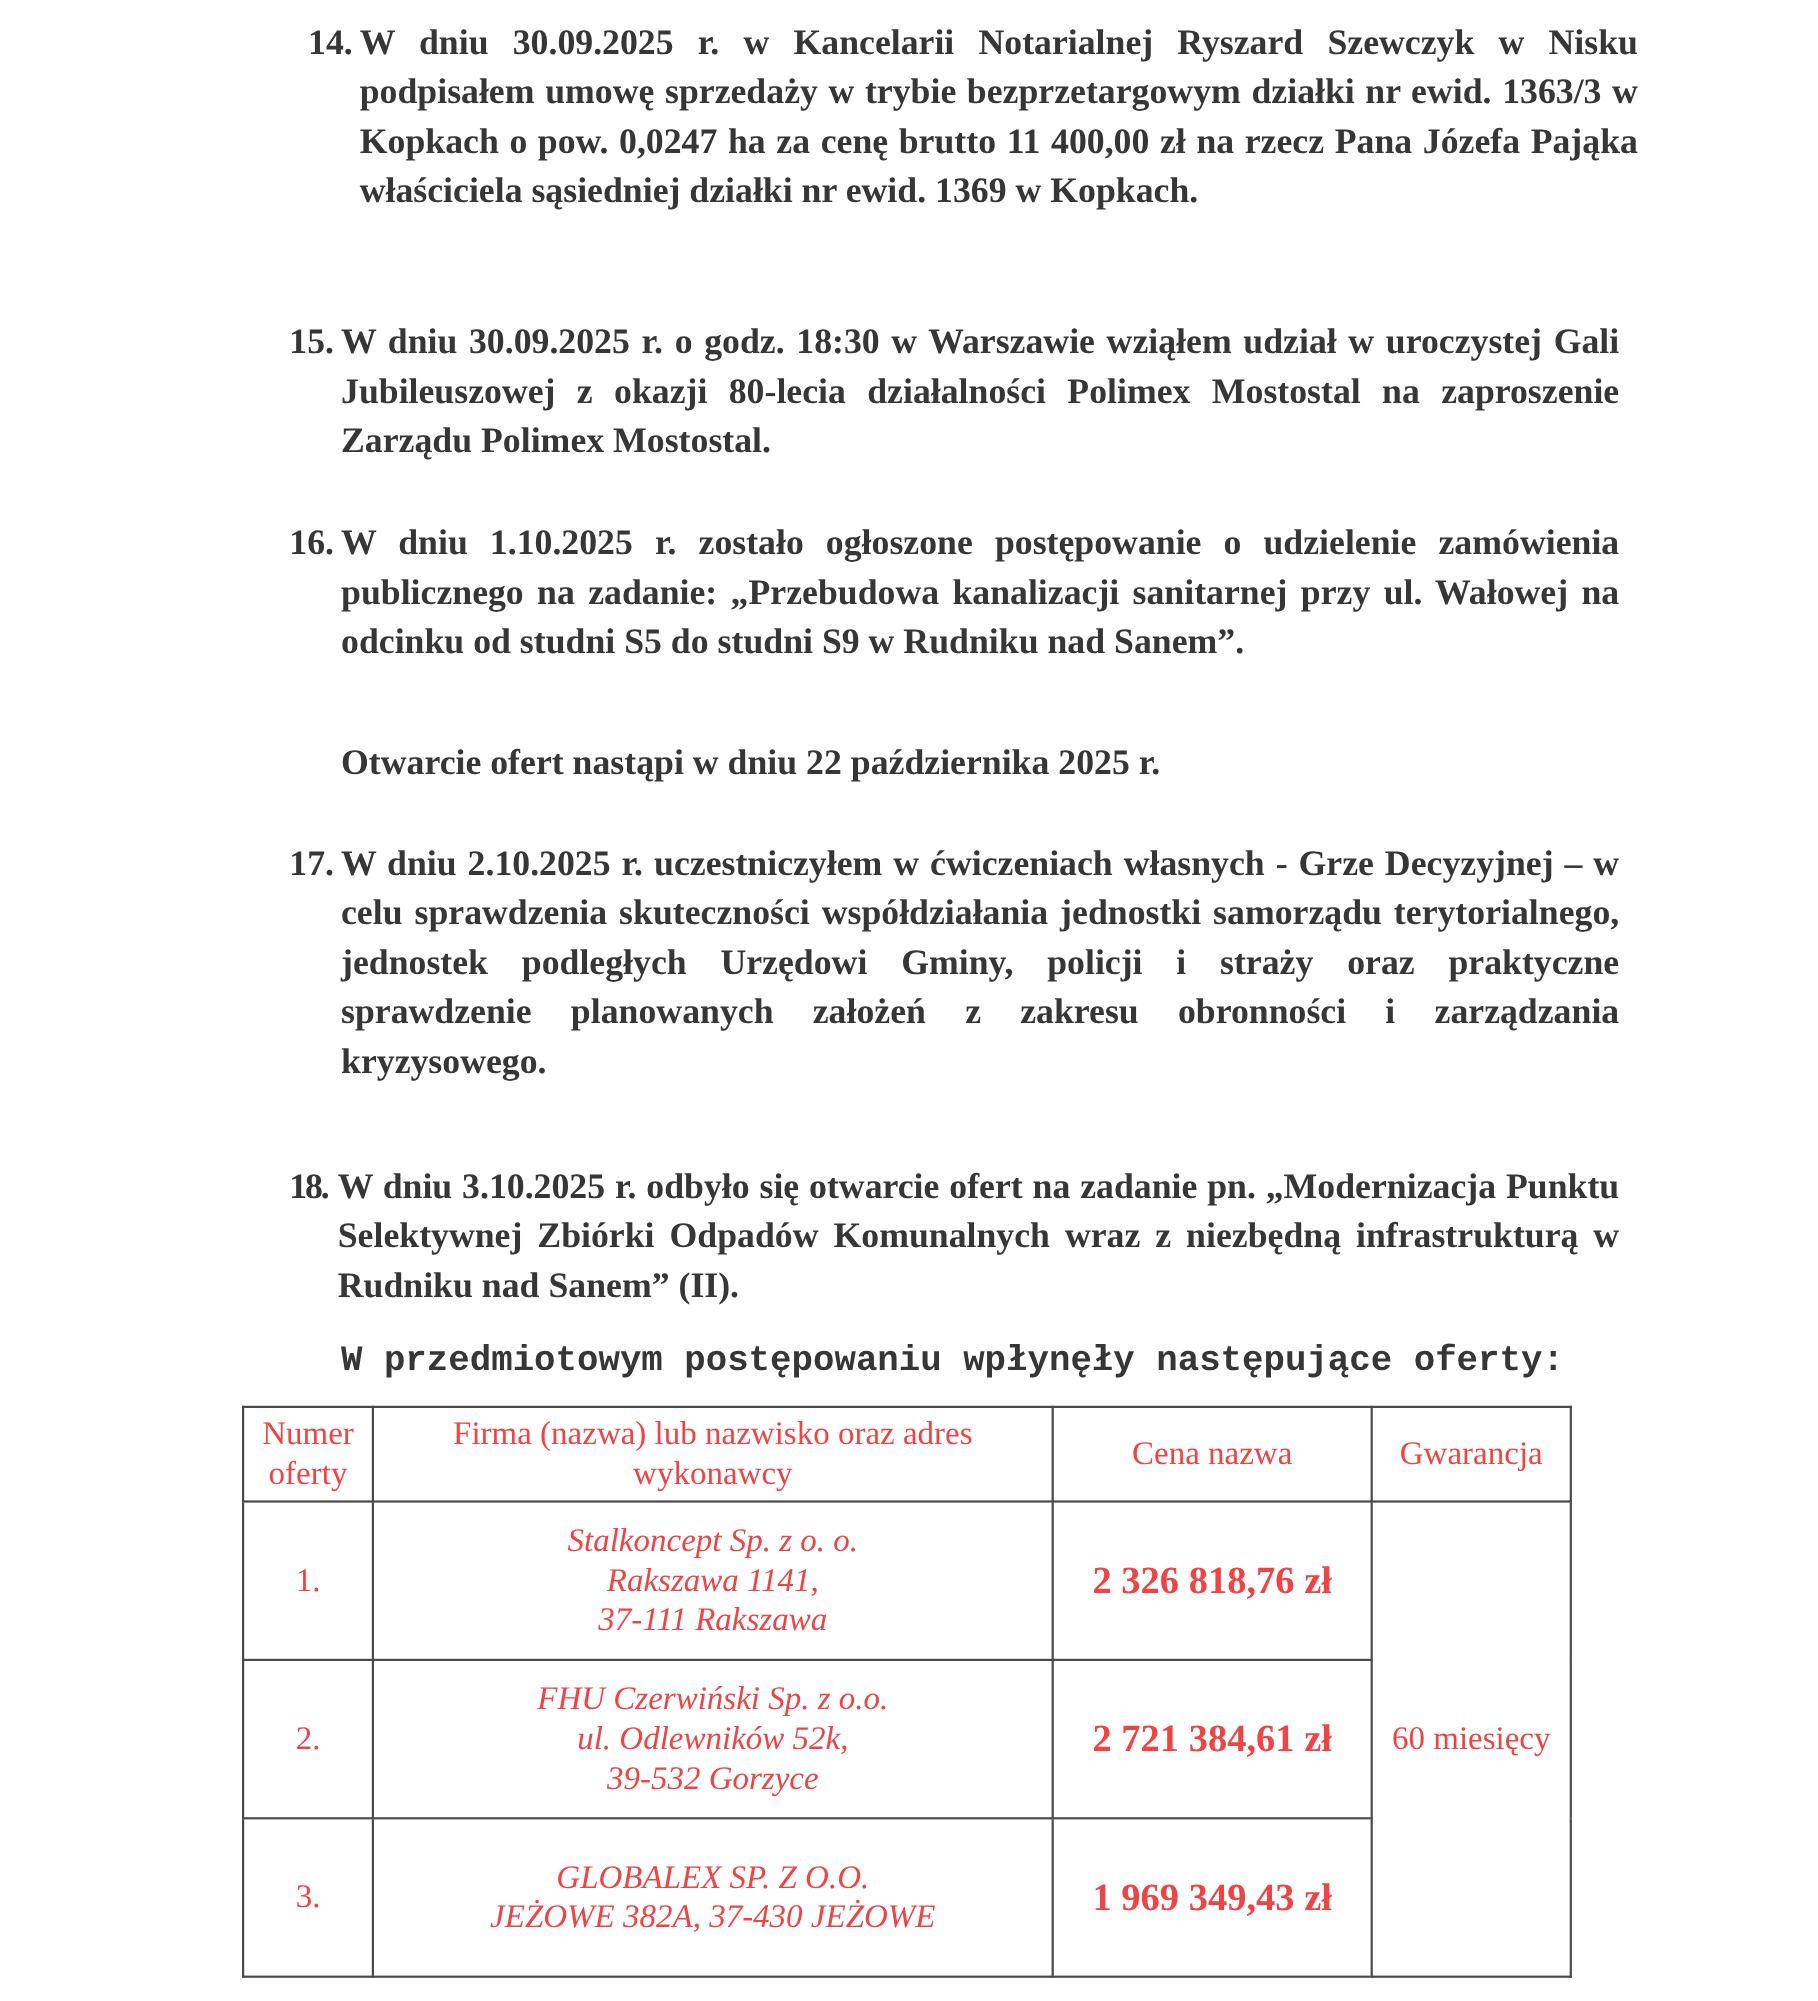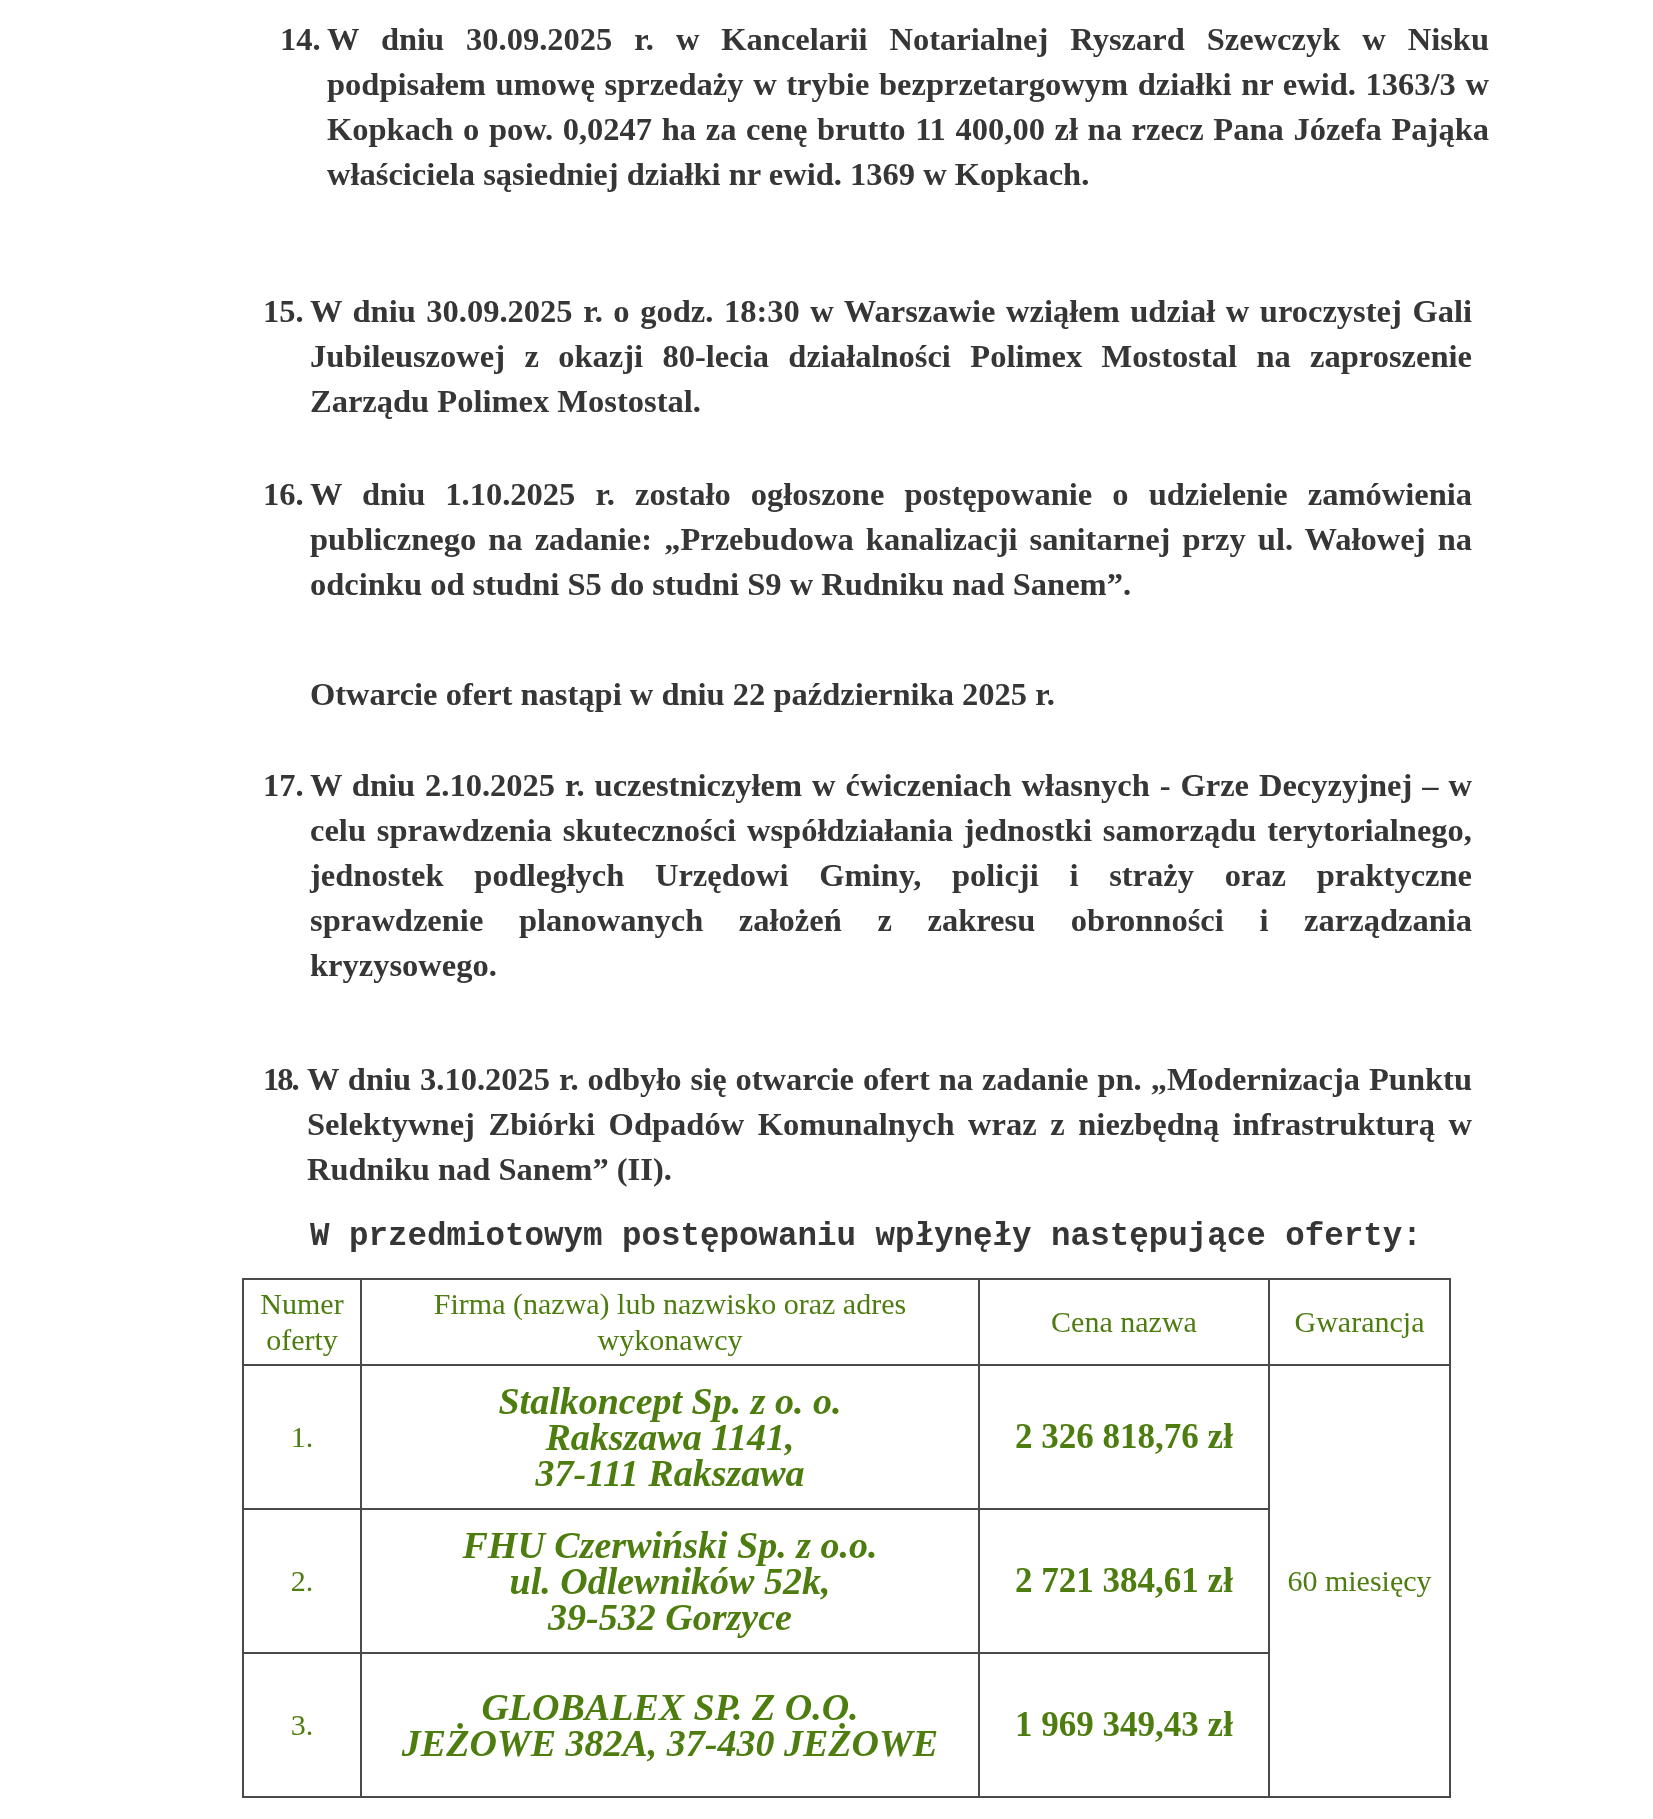--- a/index.html
+++ b/index.html
@@ -36,26 +36,26 @@
   .note {
     position: absolute;
     left: 310px;
     width: 1162px;
     font-weight: bold;
     font-size: 32.5px;
     line-height: 45px;
   }
   table.offers {
     position: absolute;
-    left: 242px;
+    left: 220px;
     top: 1278px;
     width: 1207px;
     border-collapse: collapse;
     table-layout: fixed;
-    color: #4d7c0f;
+    color: #ef4444;
   }
   table.offers td, table.offers th {
     border: 2px solid #4a4a4a;
     text-align: center;
     vertical-align: middle;
     padding: 0 6px;
   }
   table.offers th {
     font-weight: normal;
     font-size: 30px;
@@ -67,22 +67,22 @@
   }
   .col-num { width: 118px; }
   .col-firm { width: 618px; }
   .col-price { width: 290px; }
   .col-warr { width: 181px; }
   td.num-cell {
     font-size: 30px;
   }
   td.firm-cell {
     font-style: italic;
-    font-weight: bold;
-    font-size: 38px;
+    font-weight: normal;
+    font-size: 30px;
     line-height: 36px;
   }
   td.firm-cell div { display: block; }
   td.price-cell {
     font-weight: bold;
     font-size: 35px;
   }
   td.warr-cell {
     font-size: 30px;
   }

